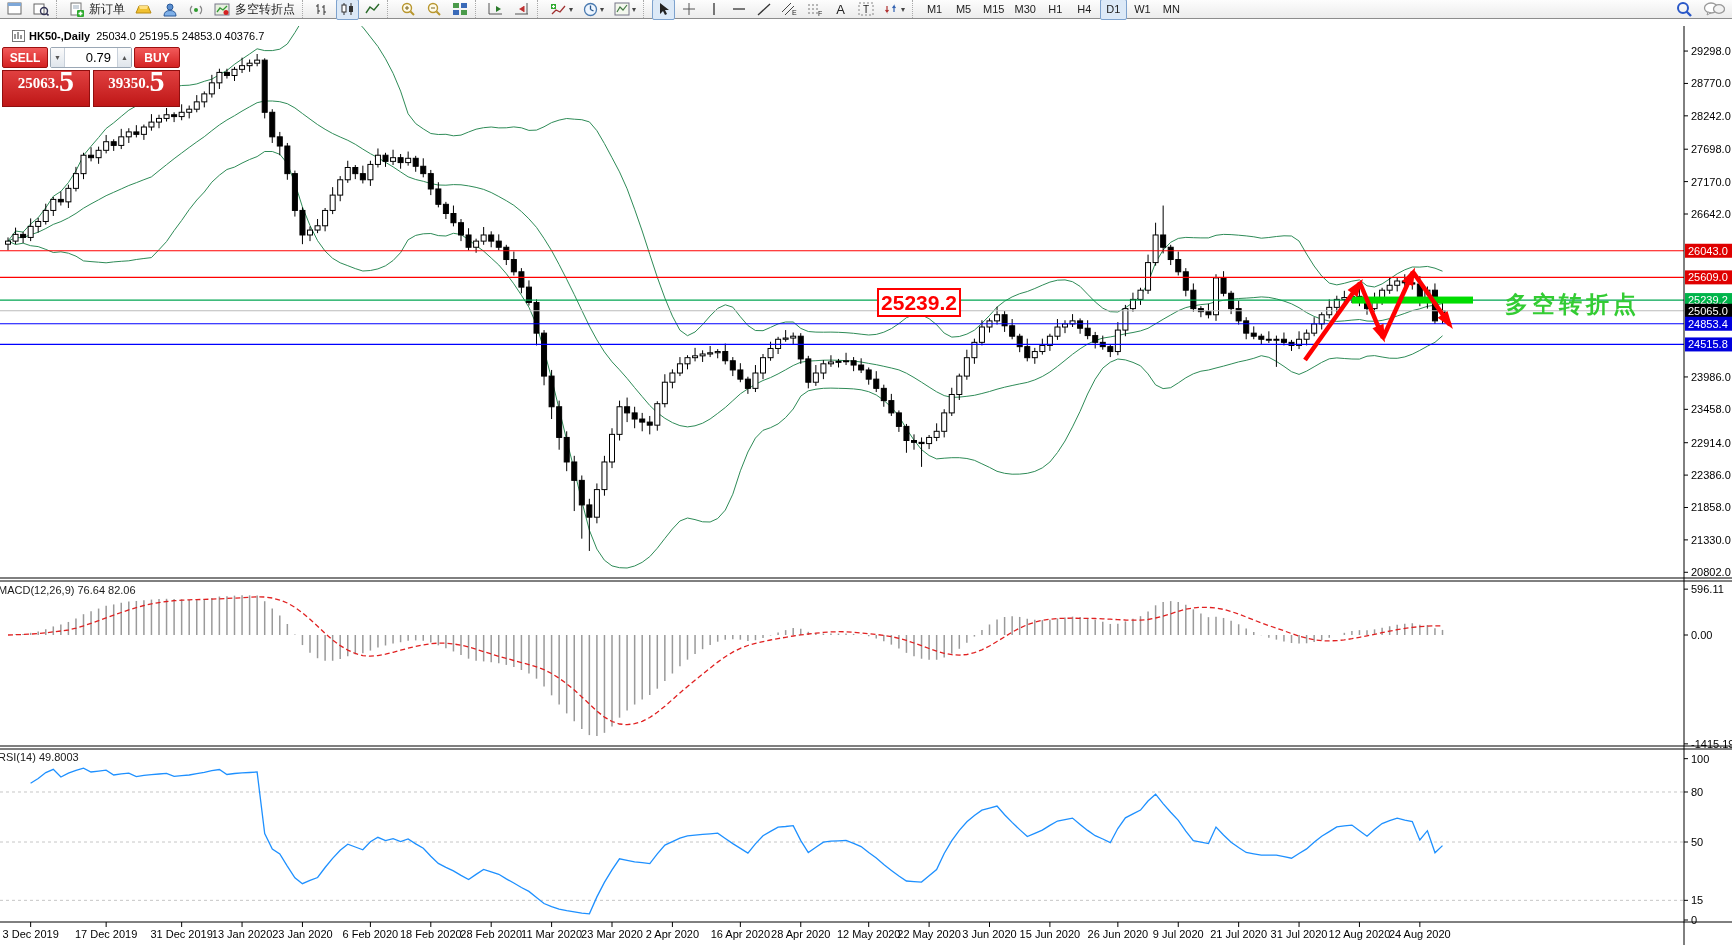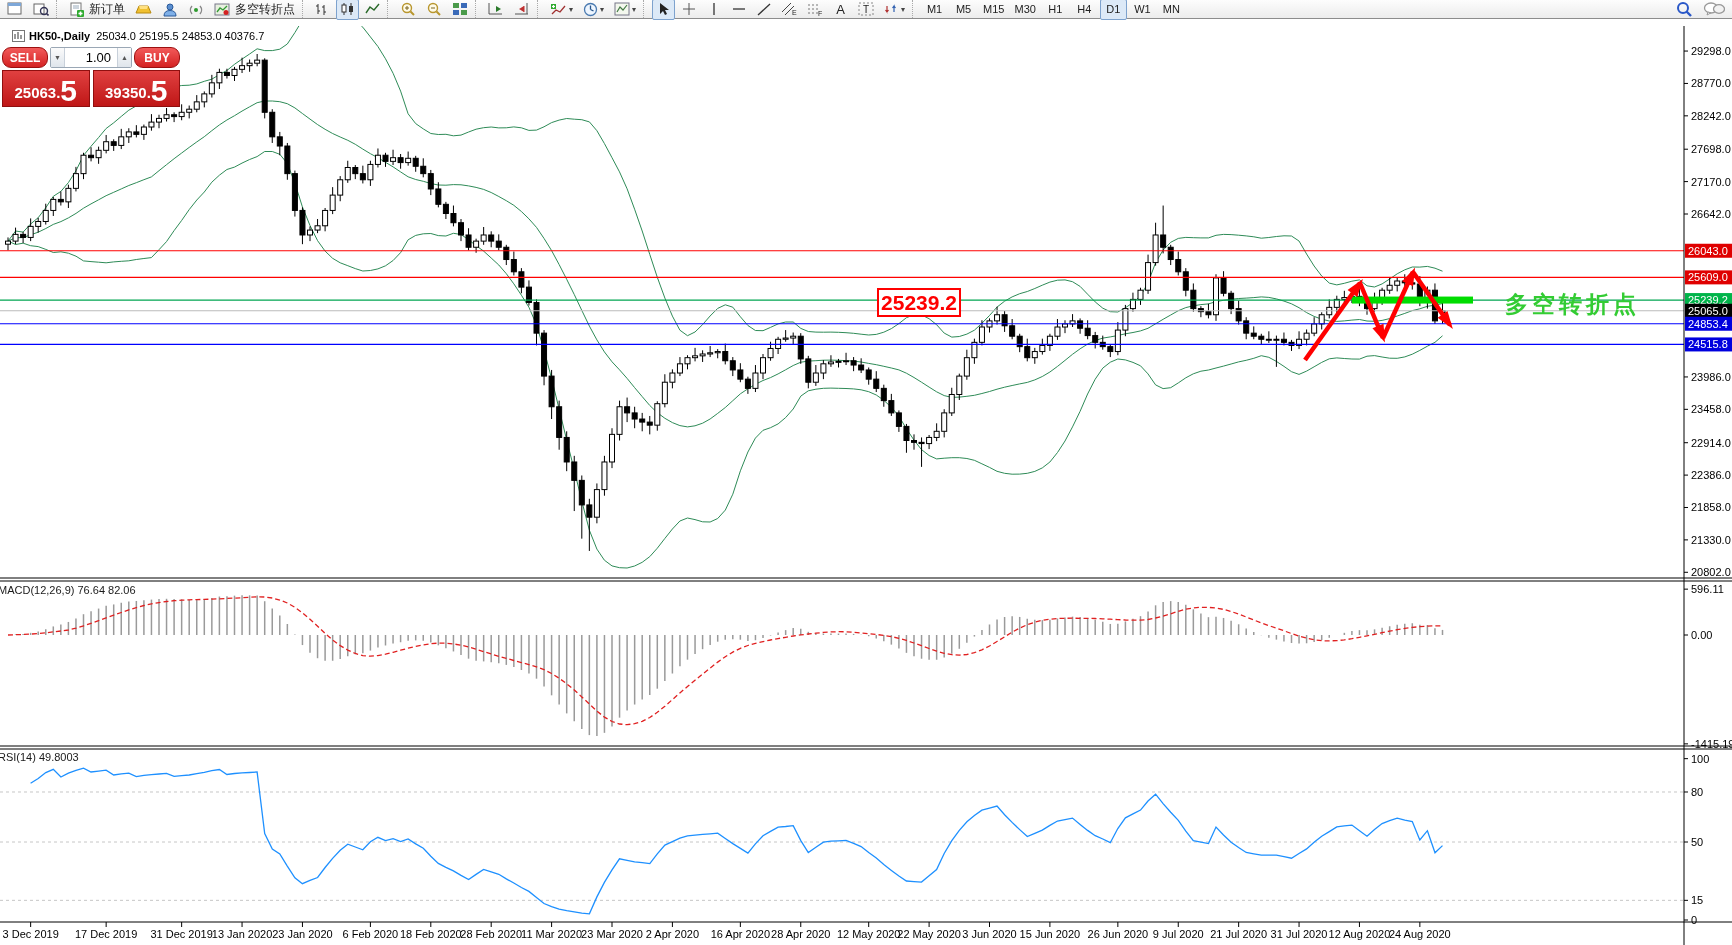--- a/index.html
+++ b/index.html
@@ -19,32 +19,32 @@
   .caret{font-size:8px;color:#444;margin-left:2px;}
   .tf{font-size:11px;min-width:27px;}
   .tright{margin-left:auto;display:flex;align-items:center;}
   
   #infoline{position:absolute;left:12px;top:30px;font-size:11px;color:#000;display:flex;
     align-items:center;z-index:20;}
   #infoline .sym{font-weight:bold;margin:0 6px 0 4px;}
   #tradepanel{position:absolute;left:2px;top:47px;z-index:25;width:178px;}
   #tp-row1{display:flex;align-items:stretch;height:21px;}
   .tp-btn{width:44px;background:linear-gradient(#f25a5a,#d42222);border:1px solid #9b1010;
-    border-radius:9px;color:#fff;font-size:12px;font-weight:bold;display:flex;
+    border-radius:2px;color:#fff;font-size:12px;font-weight:bold;display:flex;
     align-items:center;justify-content:center;}
   #tp-vol{flex:1;display:flex;margin:0 2px;border:1px solid #9aa7b5;background:#fff;border-radius:2px;}
   .spin{width:13px;display:flex;align-items:center;justify-content:center;font-size:7px;
     color:#555;background:linear-gradient(#fbfbfb,#dfe5ec);}
   .spin.left{border-right:1px solid #c8d0da;}
   .spin.right{border-left:1px solid #c8d0da;}
   #tp-volval{flex:1;display:flex;align-items:center;justify-content:flex-end;
     padding-right:6px;font-size:13px;color:#000;}
   #tp-row2{display:flex;margin-top:2px;height:37px;}
   .tp-price{flex:1;background:linear-gradient(#e04040,#bf1717);border:1px solid #8f0f0f;
-    color:#fff;display:flex;align-items:flex-end;justify-content:center;padding-bottom:0;}
+    color:#fff;display:flex;align-items:flex-end;justify-content:center;padding-bottom:10px;font-family:Liberation Serif, serif;}
   .tp-price:first-child{margin-right:3px;}
   .tp-price .pmain{font-size:15px;font-weight:bold;line-height:26px;}
   .tp-price .pdot{font-size:15px;font-weight:bold;line-height:26px;}
   .tp-price .pbig{font-size:30px;font-weight:bold;line-height:30px;}
   #chart-svg{position:absolute;left:0;top:0;z-index:5;}
   svg text{font-family:"Liberation Sans",sans-serif;}
 </style>
 </head>
 <body>
 <div id="app">
@@ -1025,21 +1025,21 @@
       </svg>
   <span class="sym">HK50-,Daily</span>
   <span>25034.0 25195.5 24853.0 40376.7</span>
 </div>
 
 <div id="tradepanel">
   <div id="tp-row1">
     <div class="tp-btn">SELL</div>
     <div id="tp-vol">
       <div class="spin left">▼</div>
-      <div id="tp-volval">1.00</div>
+      <div id="tp-volval">0.79</div>
       <div class="spin right">▲</div>
     </div>
     <div class="tp-btn">BUY</div>
   </div>
   <div id="tp-row2">
     <div class="tp-price">
       <span class="pmain">25063</span>
           <span class="pdot">.</span>
           <span class="pbig">5</span>
     </div>

